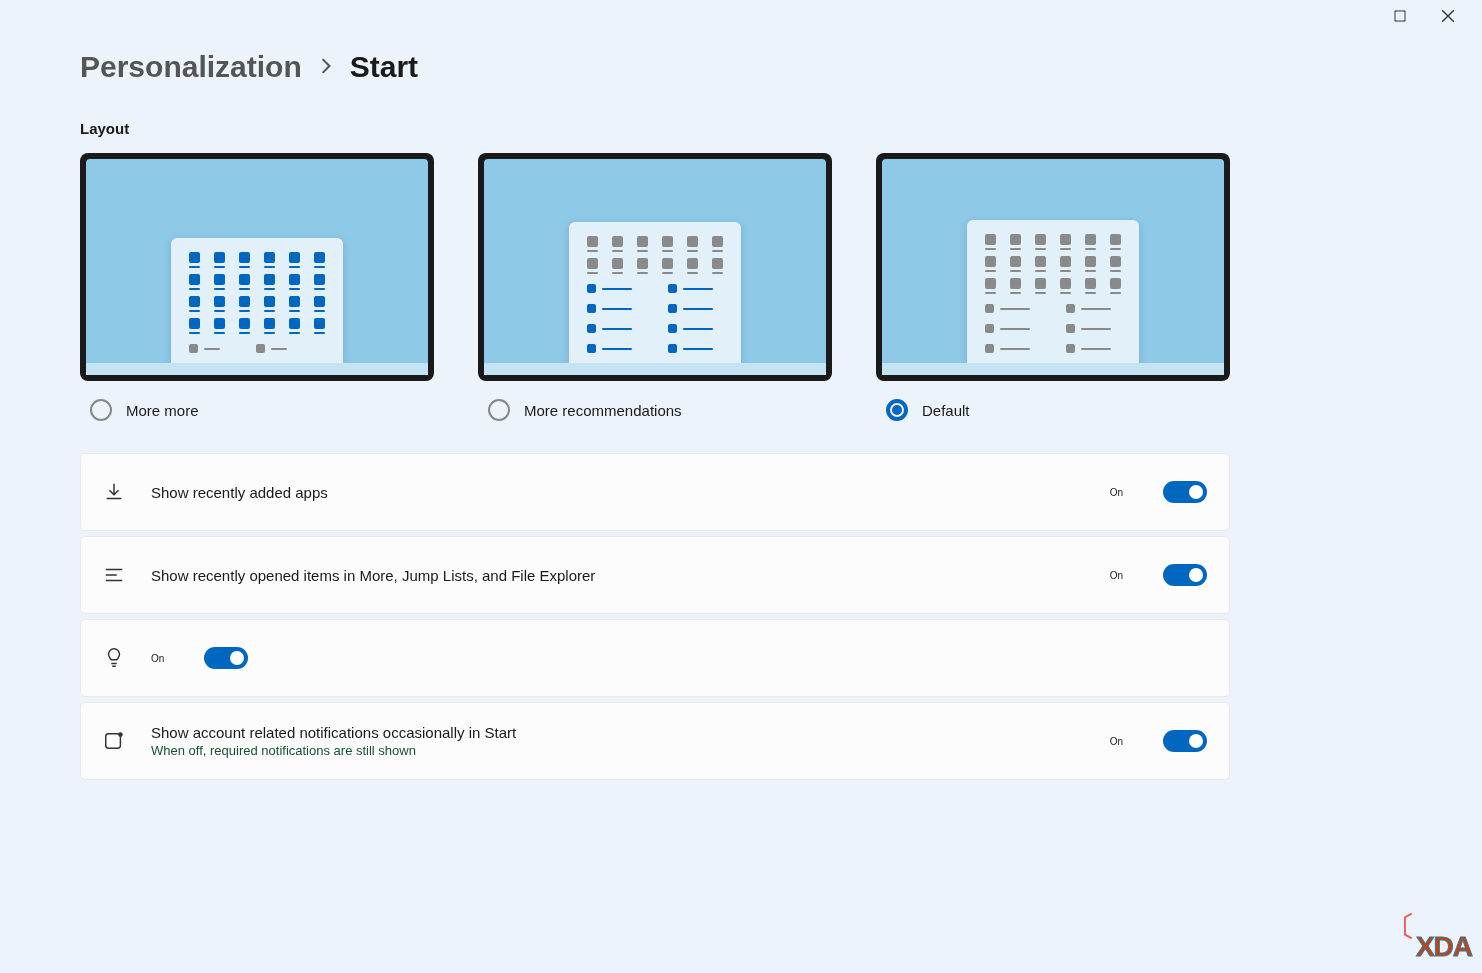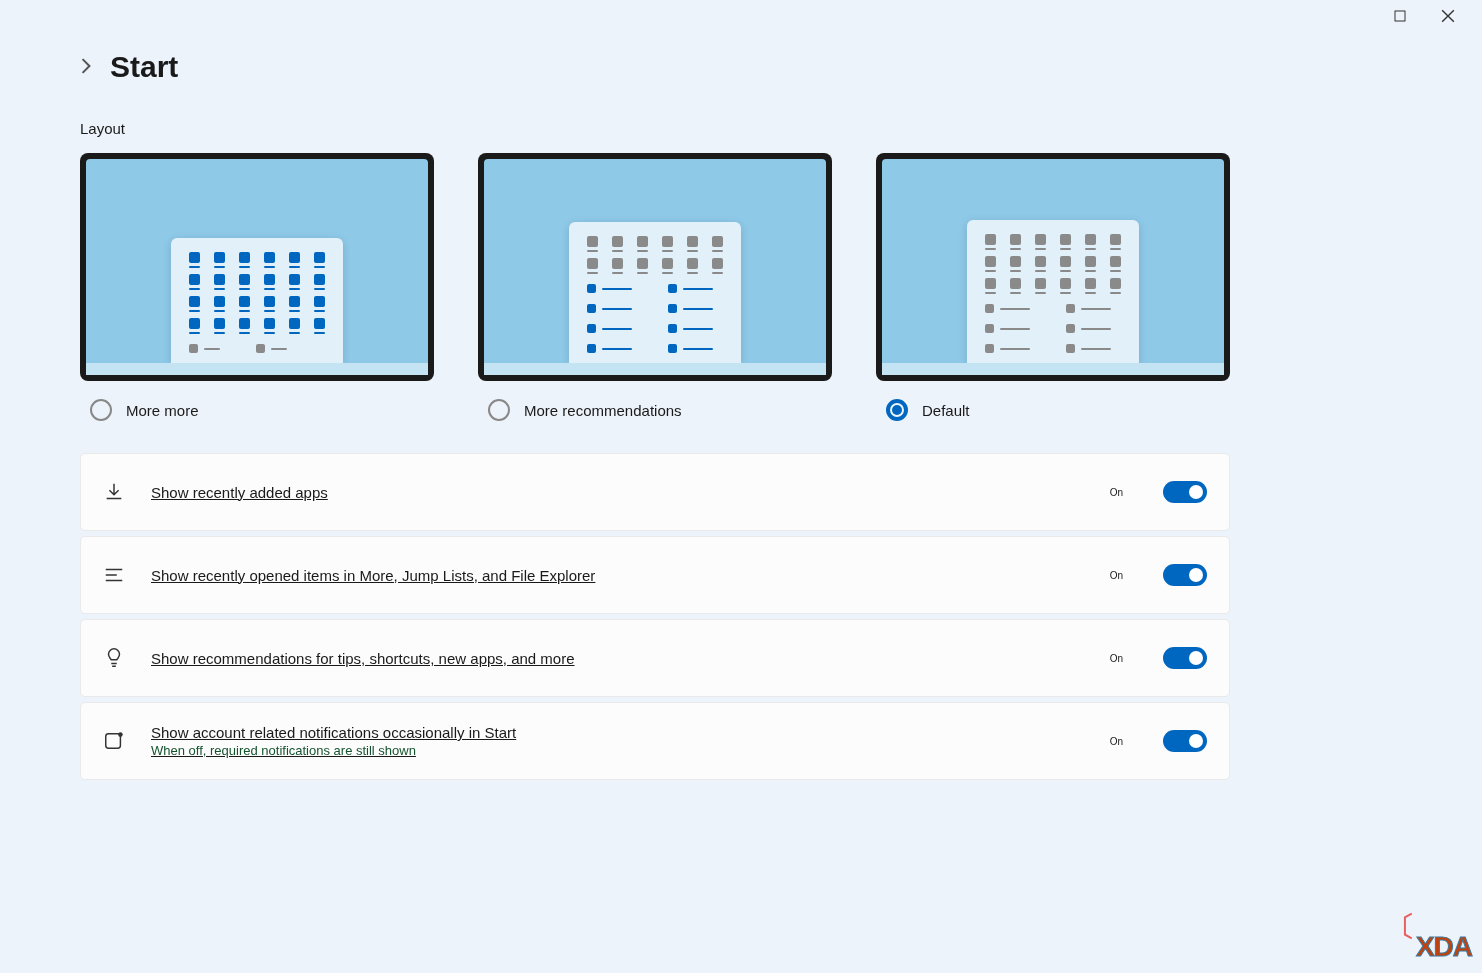--- a/index.html
+++ b/index.html
@@ -49,21 +49,21 @@
     font-size: 20px;
     color: #555;
   }
   .breadcrumb-current {
     font-size: 30px;
     font-weight: 700;
     color: #1a1a1a;
   }
   .section-label {
     font-size: 15px;
-    font-weight: 400;
+    font-weight: 700;
     margin-bottom: 16px;
   }
   .layout-options {
     display: flex;
     gap: 44px;
     margin-bottom: 32px;
   }
   .layout-opt { flex: 1; }
   .preview-frame {
     width: 100%;
@@ -188,21 +188,21 @@
     align-items: center;
     gap: 26px;
     min-height: 78px;
   }
   .setting-icon {
     width: 22px;
     height: 22px;
     flex-shrink: 0;
     color: #333;
   }
-  .setting-labels { flex: 1; text-decoration: underline; }
+  .setting-labels { flex: 1; }
   .setting-title { font-size: 15px; }
   .setting-sub { font-size: 13px; color: #14532d; margin-top: 2px; }
   .toggle-state { font-size: 10px; margin-right: 14px; }
   .toggle {
     width: 44px;
     height: 22px;
     border-radius: 11px;
     position: relative;
     cursor: pointer;
   }
@@ -245,20 +245,21 @@
   <div class="win-btn">
     <svg viewBox="0 0 12 12" width="14" height="14" fill="none" stroke="currentColor" stroke-width="1.2">
         <path d="M1 1 L11 11 M11 1 L1 11"></path>
       </svg>
   </div>
 </div>
 
 <div class="content">
 
   <div class="breadcrumb">
+    <span class="breadcrumb-link">Personalization</span>
     <span class="breadcrumb-sep">
       <svg width="12" height="16" viewBox="0 0 8 14" fill="none" stroke="#555" stroke-width="1.8">
           <path d="M1 1 L7 7 L1 13"></path>
         </svg>
     </span>
     <span class="breadcrumb-current">Start</span>
   </div>
 
   <div class="section-label">Layout</div>
 
@@ -492,23 +493,20 @@
           <div class="toggle-thumb"></div>
         </div>
     </div>
 
     <div class="setting-card">
       <div class="setting-icon">
         <svg viewBox="0 0 24 24" fill="none" stroke="currentColor" stroke-width="1.6">
             <path d="M9 18 H15 M12 2 A6 6 0 0 1 18 8 C18 11 16 12 15 14 H9 C8 12 6 11 6 8 A6 6 0 0 1 12 2 Z M10 21 H14"></path>
           </svg>
       </div>
-      <div class="setting-labels">
-          <div class="setting-title">Show recommendations for tips, shortcuts, new apps, and more</div>
-        </div>
       <span class="toggle-state">On</span>
       <div class="toggle on">
           <div class="toggle-thumb"></div>
         </div>
     </div>
 
     <div class="setting-card">
       <div class="setting-icon">
         <svg viewBox="0 0 24 24" fill="none" stroke="currentColor" stroke-width="1.6">
             <rect x="3" y="4" width="16" height="16" rx="3"></rect>

